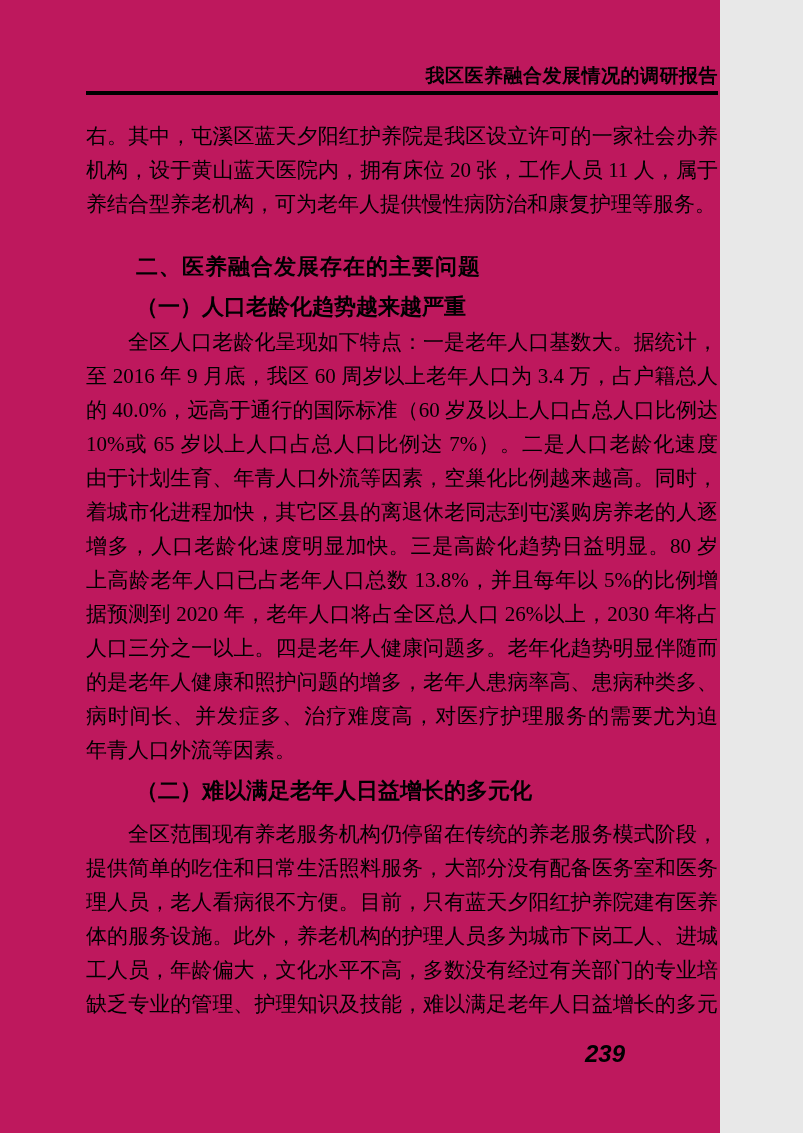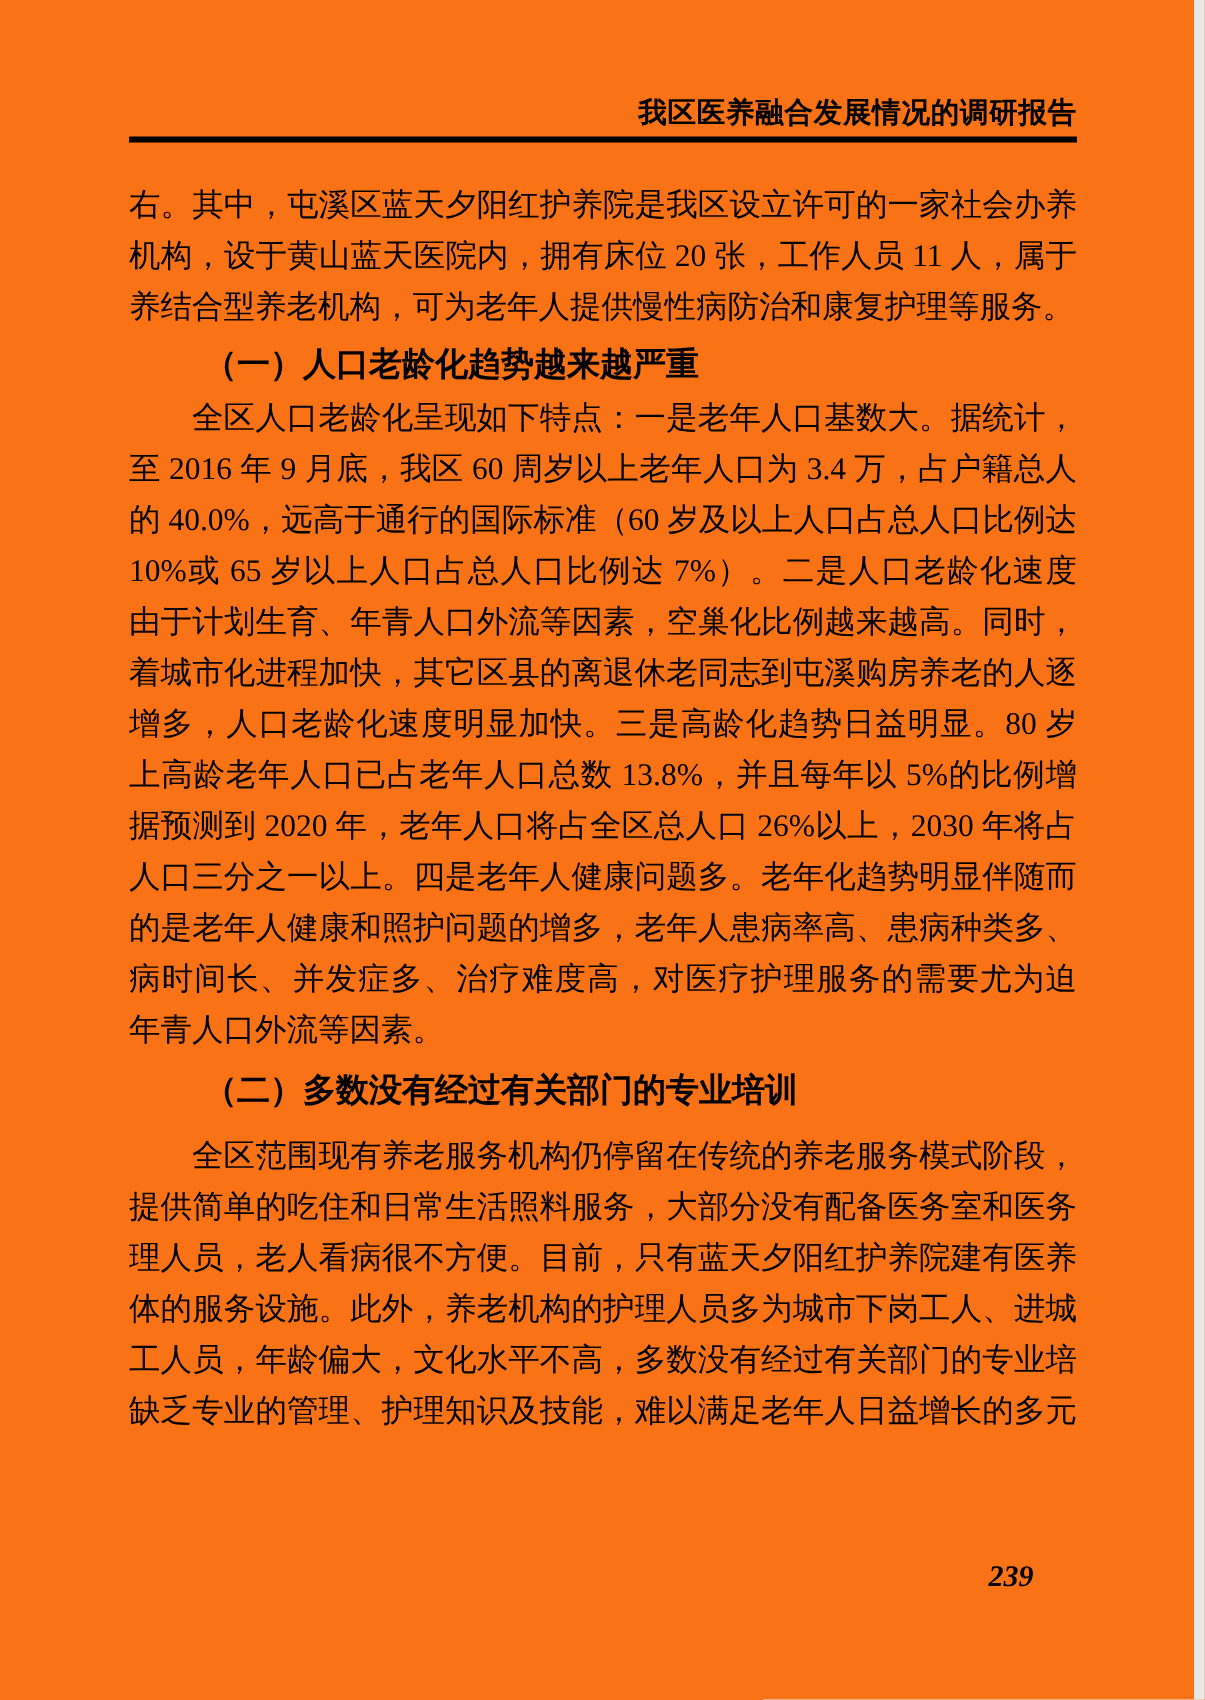--- a/index.html
+++ b/index.html
@@ -2,23 +2,23 @@
 <html lang="zh"><head>
 <meta charset="utf-8">
 <style>
   * { margin: 0; padding: 0; box-sizing: border-box; }
   html, body {
     background: #e8e8e8;
     font-family: "Liberation Serif", "DejaVu Serif", serif;
   }
   .page {
     position: relative;
-    width: 796px;
+    width: 720px;
     height: 1133px;
-    background: #f97316;
+    background: #be185d;
     color: #000000;
     overflow: hidden;
   }
   .content {
     position: absolute;
     left: 86px;
     top: 0;
     width: 632px;
   }
   .header-title {
@@ -65,62 +65,63 @@
   .heading-main {
     margin-top: 28px;
     font-family: "Liberation Sans", "DejaVu Sans", sans-serif;
     letter-spacing: 1px;
   }
   .heading-sub1 { margin-top: 4px; }
   .heading-sub2 { margin-top: 6px; }
   .page-number {
     position: absolute;
     top: 1040px;
-    right: 107px;
-    font-size: 20px;
+    right: 95px;
+    font-size: 24px;
     font-weight: bold;
     font-style: italic;
-    font-family: Liberation Serif, serif;
+    font-family: Liberation Sans, sans-serif;
   }
 </style>
 </head>
 <body>
 
 <div class="page">
   <div class="content">
 
     <div class="header-title">我区医养融合发展情况的调研报告</div>
     <hr class="header-rule">
 
     <div class="para para-intro">
       <div class="line">右。其中，屯溪区蓝天夕阳红护养院是我区设立许可的一家社会办养老</div>
       <div class="line">机构，设于黄山蓝天医院内，拥有床位 20 张，工作人员 11 人，属于医</div>
       <div class="line para-end">养结合型养老机构，可为老年人提供慢性病防治和康复护理等服务。</div>
     </div>
 
+    <div class="heading heading-main">二、医养融合发展存在的主要问题</div>
 
     <div class="heading heading-sub1">（一）人口老龄化趋势越来越严重</div>
 
     <div class="para para-aging">
       <div class="line first-indent">全区人口老龄化呈现如下特点：一是老年人口基数大。据统计，截</div>
       <div class="line">至 2016 年 9 月底，我区 60 周岁以上老年人口为 3.4 万，占户籍总人口</div>
       <div class="line">的 40.0%，远高于通行的国际标准（60 岁及以上人口占总人口比例达</div>
       <div class="line">10%或 65 岁以上人口占总人口比例达 7%）。二是人口老龄化速度快。</div>
       <div class="line">由于计划生育、年青人口外流等因素，空巢化比例越来越高。同时，随</div>
       <div class="line">着城市化进程加快，其它区县的离退休老同志到屯溪购房养老的人逐年</div>
       <div class="line">增多，人口老龄化速度明显加快。三是高龄化趋势日益明显。80 岁以</div>
       <div class="line">上高龄老年人口已占老年人口总数 13.8%，并且每年以 5%的比例增长。</div>
       <div class="line">据预测到 2020 年，老年人口将占全区总人口 26%以上，2030 年将占总</div>
       <div class="line">人口三分之一以上。四是老年人健康问题多。老年化趋势明显伴随而来</div>
       <div class="line">的是老年人健康和照护问题的增多，老年人患病率高、患病种类多、患</div>
       <div class="line">病时间长、并发症多、治疗难度高，对医疗护理服务的需要尤为迫切，</div>
       <div class="line para-end">年青人口外流等因素。</div>
     </div>
 
-    <div class="heading heading-sub2">（二）多数没有经过有关部门的专业培训</div>
+    <div class="heading heading-sub2">（二）难以满足老年人日益增长的多元化</div>
 
     <div class="para para-service">
       <div class="line first-indent">全区范围现有养老服务机构仍停留在传统的养老服务模式阶段，仅</div>
       <div class="line">提供简单的吃住和日常生活照料服务，大部分没有配备医务室和医务护</div>
       <div class="line">理人员，老人看病很不方便。目前，只有蓝天夕阳红护养院建有医养一</div>
       <div class="line">体的服务设施。此外，养老机构的护理人员多为城市下岗工人、进城务</div>
       <div class="line">工人员，年龄偏大，文化水平不高，多数没有经过有关部门的专业培训，</div>
       <div class="line">缺乏专业的管理、护理知识及技能，难以满足老年人日益增长的多元化</div>
     </div>
 

